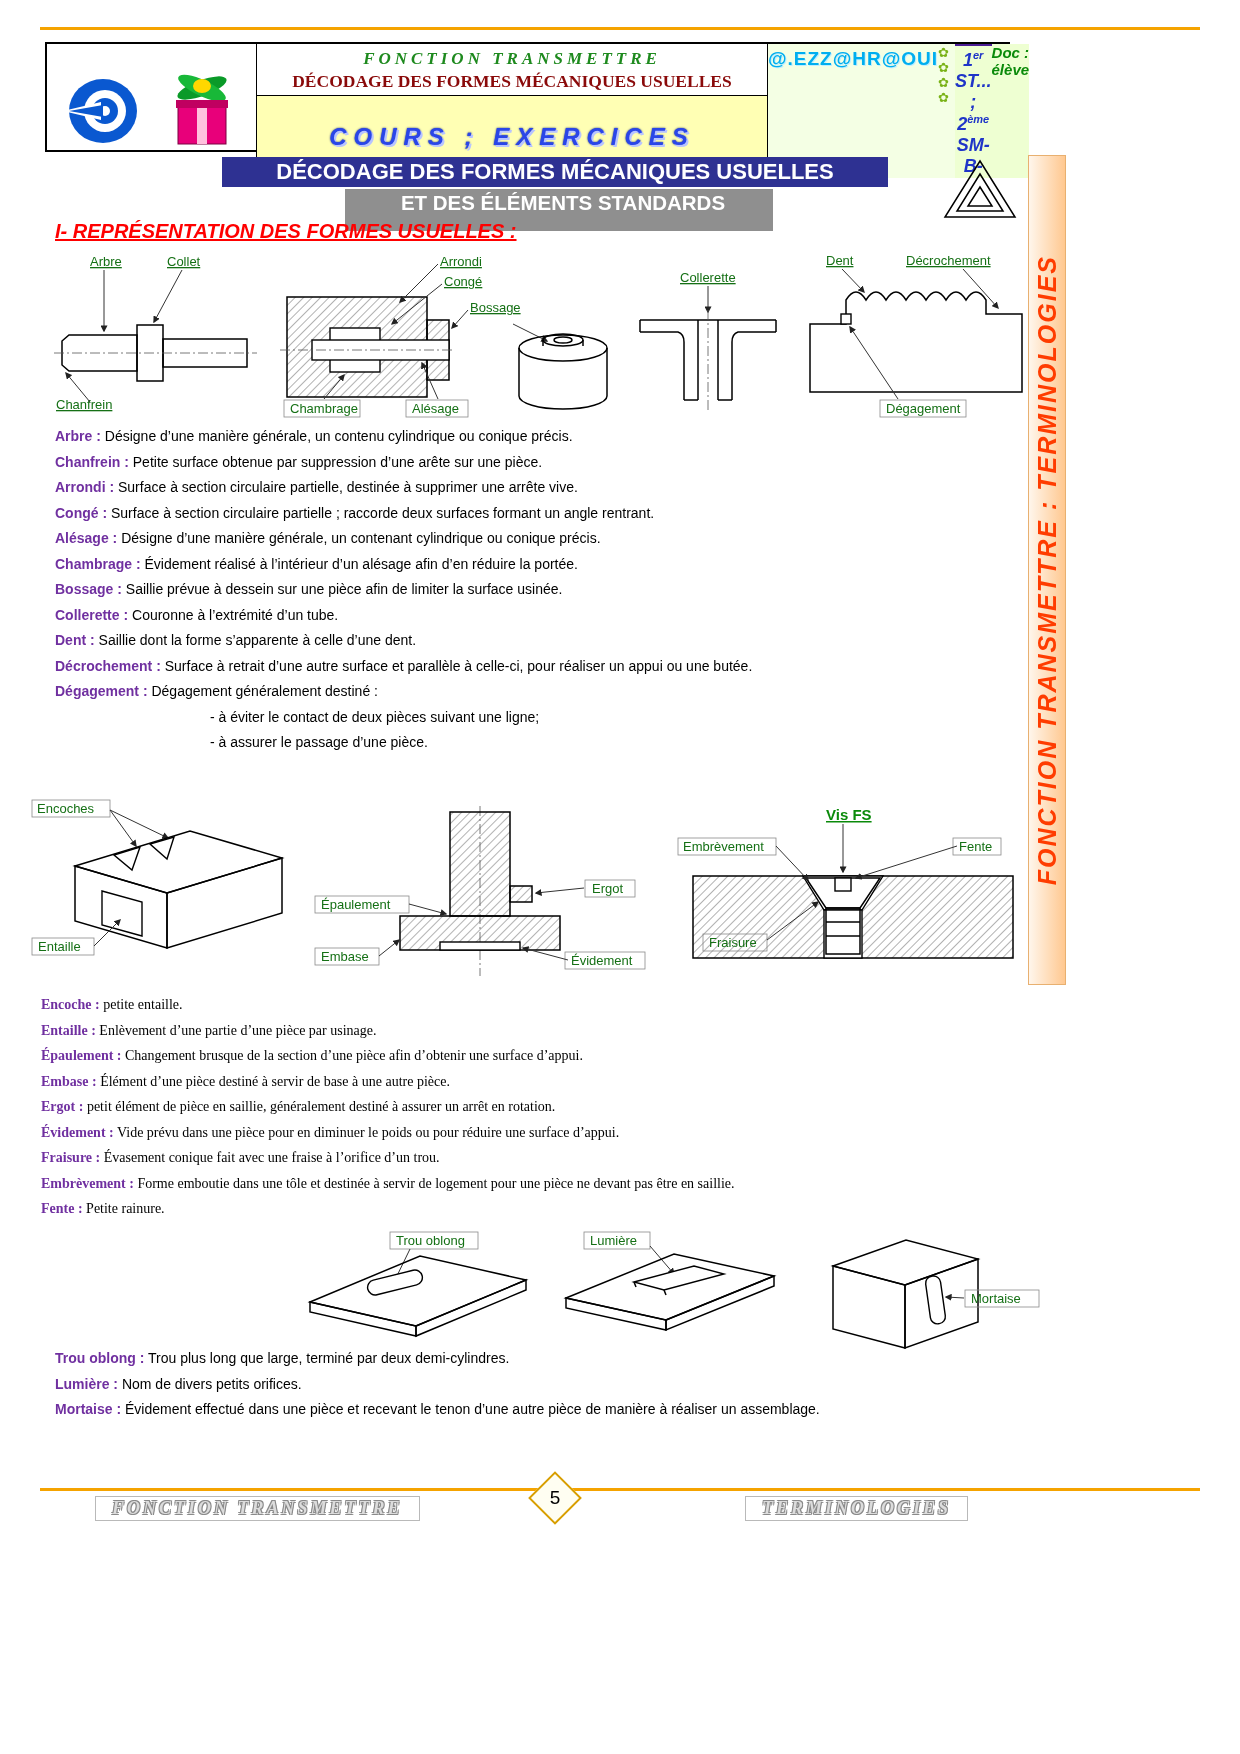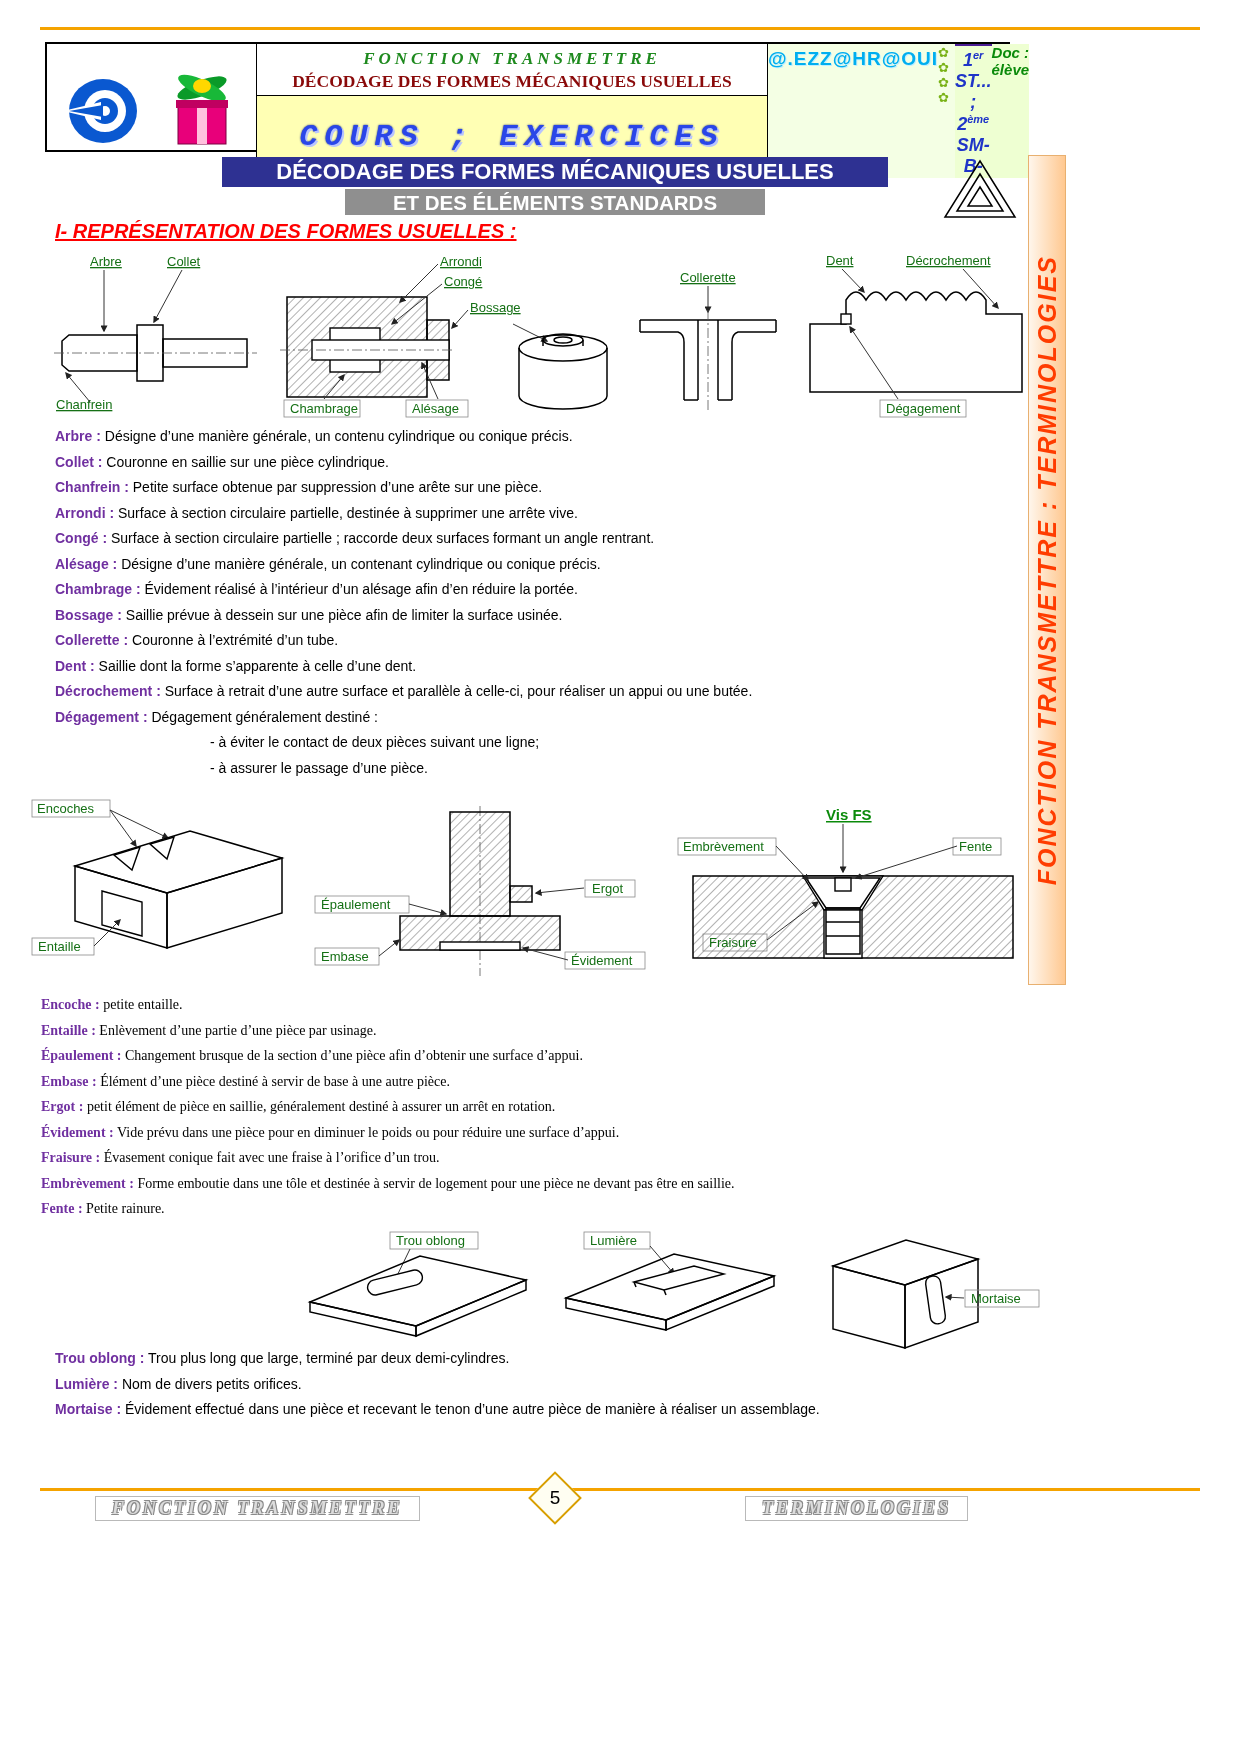--- a/index.html
+++ b/index.html
@@ -13,40 +13,40 @@
   .hdr{left:45px;top:42px;width:965px;height:110px;border:2px solid #000;display:grid;
        grid-template-columns:210px 1fr 240px;background:#fff;box-sizing:border-box;}
   .hdr-left{display:flex;align-items:center;justify-content:space-around;border-right:1px solid #000;padding:2px;}
   .hdr-center{display:flex;flex-direction:column;border-right:1px solid #000;}
   .hdr-subject{text-align:center;padding-top:5px;font-family:"Liberation Serif",serif;
                font-weight:bold;font-style:italic;font-size:17px;letter-spacing:4px;color:#1e8a1e;}
   .hdr-subtitle{text-align:center;font-family:"Liberation Serif",serif;font-weight:bold;
                 font-size:17.5px;color:#8a0a0a;padding-top:2px;}
   .hdr-banner{flex:1;margin-top:3px;background:#ffffb4;border-top:1px solid #000;display:flex;
               align-items:center;justify-content:center;}
-  .hdr-banner span{font-weight:bold;font-style:italic;font-size:30px;letter-spacing:7px;color:#2a46e8;
-              text-shadow:2px 2px 0 #b8c4ff,0 0 2px #10247a;font-family:Liberation Mono, monospace;}
+  .hdr-banner span{font-weight:bold;font-style:italic;font-size:24px;letter-spacing:7px;color:#2a46e8;
+              text-shadow:2px 2px 0 #b8c4ff,0 0 2px #10247a;}
   .hdr-right{display:flex;background:#f4ffe4;}
   .hdr-author{text-align:center;padding-top:4px;font-weight:bold;font-size:19px;letter-spacing:1px;color:#00aeef;
               text-shadow:1px 1px 0 #bfefff;}
   .hdr-flowers{text-align:center;color:#7ab317;font-size:13px;letter-spacing:6px;padding:1px 0 2px;}
   .hdr-level{border-top:2px solid #4c1d95;text-align:center;font-weight:bold;font-style:italic;
              font-size:18px;color:#1f35c8;padding:3px 0 1px;background:#eeffd2;}
   .hdr-doc{text-align:center;font-weight:bold;font-style:italic;font-size:15px;color:#0a8a0a;background:#eeffd2;flex:1;}
   sup{font-size:11px;}
   
   .sidebar{left:1028px;top:155px;width:38px;height:830px;background:linear-gradient(to right,#fff6ec,#ffc890);
            border:1px solid #e8b070;display:flex;align-items:center;justify-content:center;box-sizing:border-box;}
   .sidebar-text{writing-mode:vertical-rl;transform:rotate(180deg);white-space:nowrap;
                 font-weight:bold;font-style:italic;font-size:25px;letter-spacing:2px;color:#ff3c00;}
   
   .title1{left:222px;top:157px;width:666px;height:30px;background:#2e3192;color:#fff;font-weight:bold;
           font-size:22px;line-height:30px;text-align:center;}
-  .title2{left:345px;top:189px;width:420px;height:26px;background:#8f8f8f;color:#fff;font-weight:bold;
-          font-size:20.5px;line-height:27px;text-align:center;}
+  .title2{left:345px;top:189px;width:420px;height:42px;background:#8f8f8f;color:#fff;font-weight:bold;
+          font-size:20.5px;line-height:27px;text-align:center;padding-left:8px;}
   .section-heading{left:55px;top:220px;font-weight:bold;font-style:italic;font-size:20px;color:#f00;
           text-decoration:underline;}
   
   .defs{font-size:14px;line-height:25.5px;color:#000;}
   .defs1{left:55px;top:424px;width:972px;}
   .defs2{left:41px;top:992px;width:868px;font-family:Liberation Serif, serif;}
   .defs3{left:55px;top:1346px;width:975px;}
   .def{margin:0;}
   .defs1 .def{padding-left:150px;text-indent:-150px;}
   .defs2 .def{padding-left:160px;text-indent:-160px;}
@@ -220,21 +220,20 @@
       <path class="ol" d="M12,72 H48 V48 q10,-16 20,0 q10,-16 20,0 q10,-16 20,0 q10,-16 20,0 q10,-16 20,0 q10,-16 20,0 q10,-16 20,0 V62 H224 V140 H12 Z"></path>
       <rect class="olw" x="43" y="62" width="10" height="10"></rect>
     </g>
     <rect class="lblbox" x="82" y="148" width="86" height="17"></rect>
     <text class="lbl" x="88" y="161">Dégagement</text>
     <line class="ldr" x1="100" y1="147" x2="52" y2="75" marker-end="url(#arr)"></line>
   </svg>
 
   <div class="abs defs defs1">
     <p class="def"><span class="term">Arbre :</span> <span>Désigne d’une manière générale, un contenu cylindrique ou conique précis.</span></p>
-    <p class="def"><span class="term">Collet :</span> <span>Couronne en saillie sur une pièce cylindrique.</span></p>
     <p class="def"><span class="term">Chanfrein :</span> <span>Petite surface obtenue par suppression d’une arête sur une pièce.</span></p>
     <p class="def"><span class="term">Arrondi :</span> <span>Surface à section circulaire partielle, destinée à supprimer une arrête vive.</span></p>
     <p class="def"><span class="term">Congé :</span> <span>Surface à section circulaire partielle ; raccorde deux surfaces formant un angle rentrant.</span></p>
     <p class="def"><span class="term">Alésage :</span> <span>Désigne d’une manière générale, un contenant cylindrique ou conique précis.</span></p>
     <p class="def"><span class="term">Chambrage :</span> <span>Évidement réalisé à l’intérieur d’un alésage afin d’en réduire la portée.</span></p>
     <p class="def"><span class="term">Bossage :</span> <span>Saillie prévue à dessein sur une pièce afin de limiter la surface usinée.</span></p>
     <p class="def"><span class="term">Collerette :</span> <span>Couronne à l’extrémité d’un tube.</span></p>
     <p class="def"><span class="term">Dent :</span> <span>Saillie dont la forme s’apparente à celle d’une dent.</span></p>
     <p class="def"><span class="term">Décrochement :</span> <span>Surface à retrait d’une autre surface et parallèle à celle-ci, pour réaliser un appui ou une butée.</span></p>
     <p class="def"><span class="term">Dégagement :</span> <span>Dégagement généralement destiné :</span></p>

